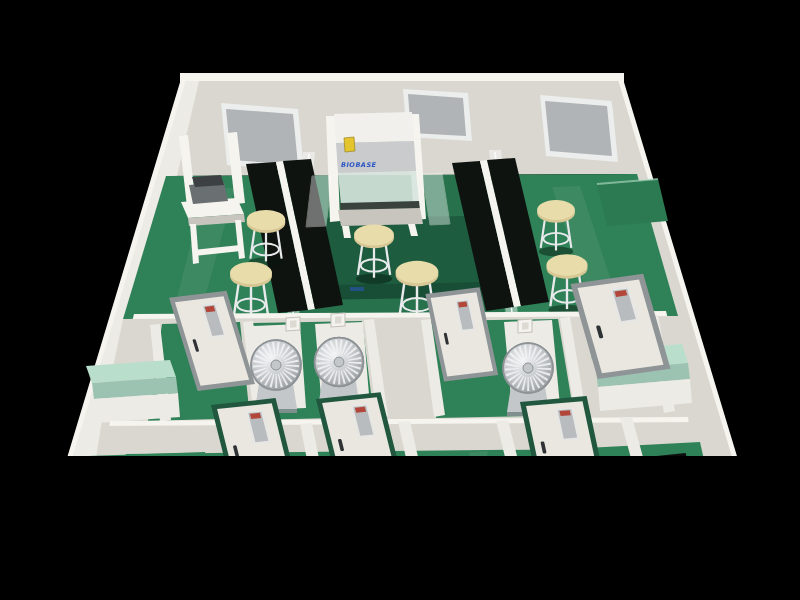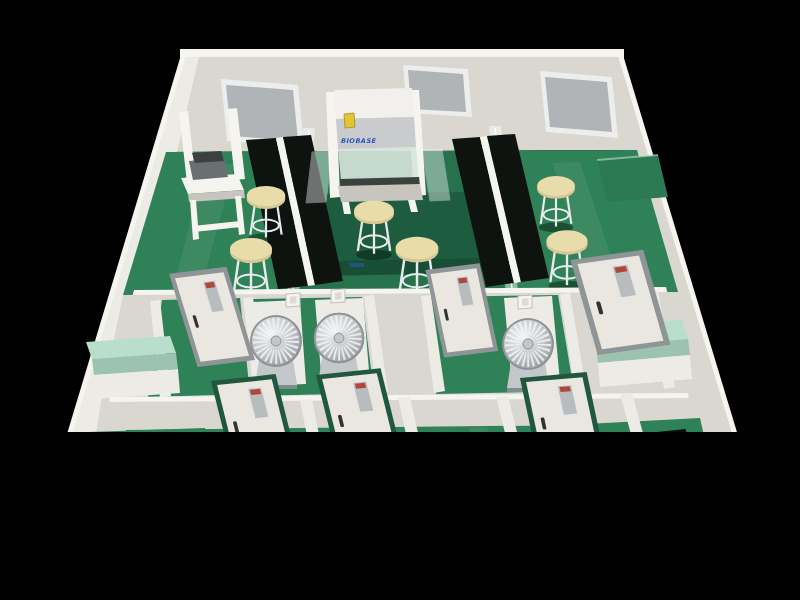--- a/index.html
+++ b/index.html
@@ -1,17 +1,17 @@
 <!DOCTYPE html>
 <html style="--background: #000000; --wall-top: #f5f4ef; --wall-face: #d9d7cf; --wall-shade: #c7c5bd; --wall-bright: #ecebe5; --floor-green: #2f8157; --floor-dark: #27724c; --floor-deep: #1d5c3f; --floor-front: #174e35; --bench-black: #0e1310; --counter-mint: #b9decb; --counter-mint-side: #9cc3b1; --counter-green: #2b7a52; --stool-seat: #e9dcab; --stool-rim: #d6c795; --stool-leg: #e8eaec; --window-glass: #b0b4b6; --window-frame: #eceded; --door-face: #e9e7e0; --frame-gray: #8f9496; --frame-green: #20573e; --frame-black: #0d0d0d; --door-glass: #b9bcbe; --sign-red: #b2463a; --handle-dark: #2e3234; --cabinet-hood: #f1f0ec; --cabinet-band: #c9cbcd; --cabinet-sash: #d7e4de; --sticker-yellow: #e5c52e; --logo-blue: #2b55c4; --metal-light: #f4f5f6; --metal-mid: #c3c7ca; --metal-dark: #8d9296; --instrument-dark: #3c4043; --instrument-body: #6a6f72; --switch-face: #f4f3ef;"><head>
 <meta charset="utf-8">
 <title>3D Lab Render</title>
 <style>
   html,body{margin:0;padding:0;background:var(--background,#000);}
-  .stage{position:relative;width:800px;height:432px;background:var(--background,#000);overflow:hidden;}
+  .stage{position:relative;width:800px;height:432px;background:var(--background,#000);overflow:hidden;margin-top:24px;}
   svg{display:block;}
   text{font-family:"DejaVu Sans",sans-serif;}
   .wallTop{fill:var(--wall-top,#f5f4ef);}
   .wall{fill:var(--wall-face,#d9d7cf);}
   .wallShade{fill:var(--wall-shade,#c7c5bd);}
   .wallBright{fill:var(--wall-bright,#ecebe5);}
   .floor{fill:var(--floor-green,#2f8157);}
   .floorDark{fill:var(--floor-dark,#27724c);}
   .floorDeep{fill:var(--floor-deep,#1d5c3f);}
   .floorFront{fill:var(--floor-front,#174e35);}

